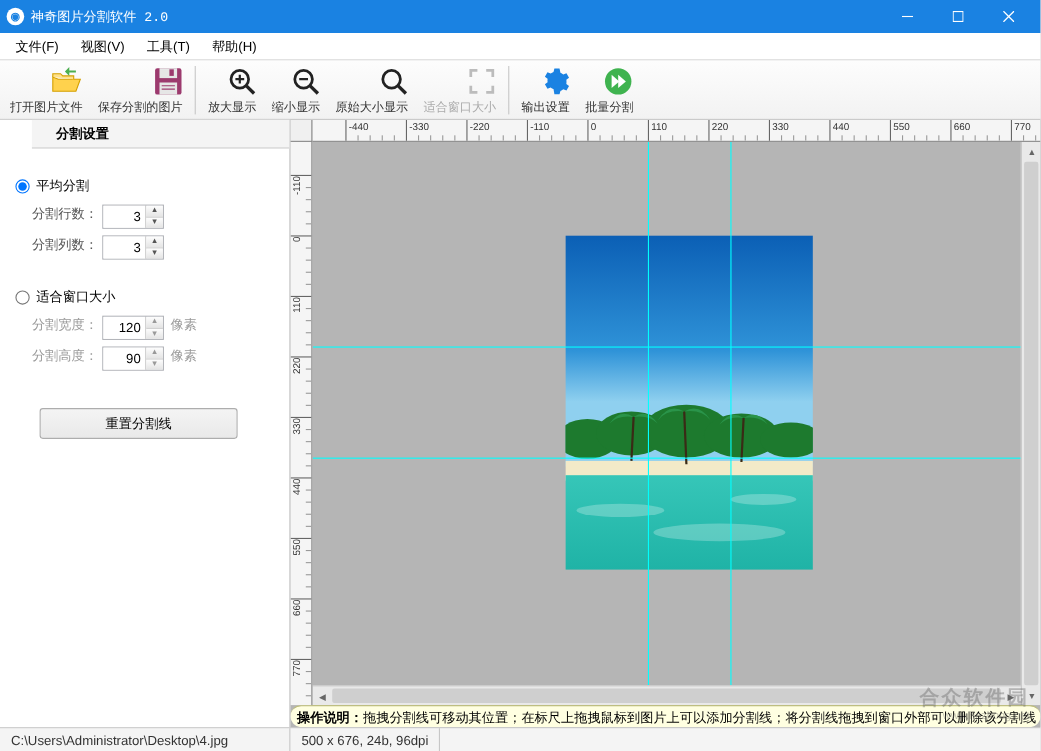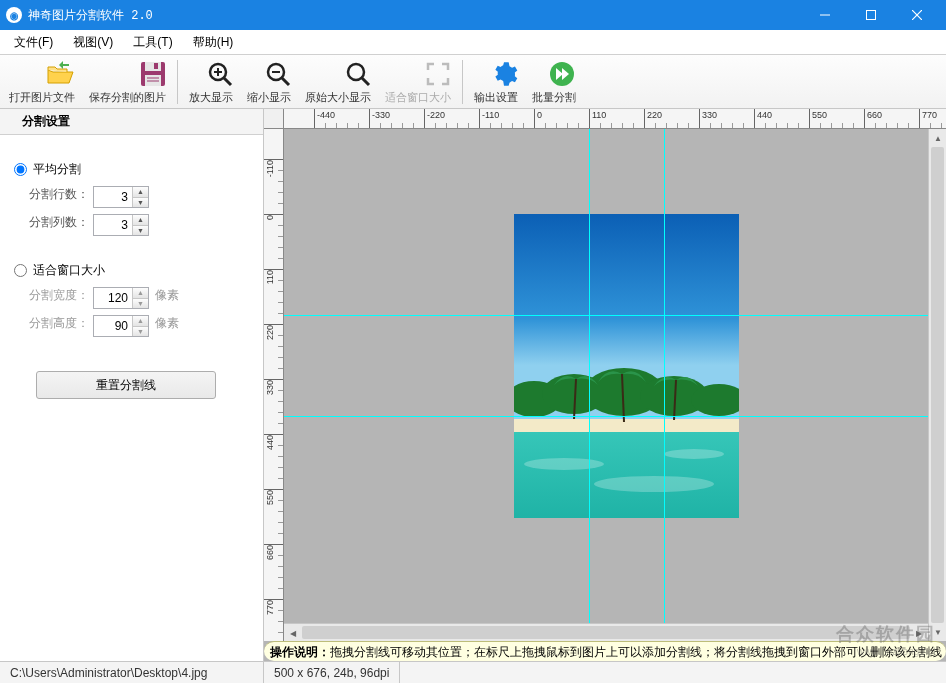--- a/index.html
+++ b/index.html
@@ -20,21 +20,21 @@
 .tool-btn { display: flex; flex-direction: column; align-items: flex-end; justify-content: center; padding: 2px 6px; height: 52px; cursor: pointer; border: 1px solid transparent; border-radius: 3px; color: #333; }
 .tool-btn .icon { height: 30px; display: flex; align-items: center; justify-content: center; }
 .tool-btn .label { margin-top: 1px; }
 .toolbar .sep { width: 1px; height: 44px; background: #c7c7c7; margin: 0 4px; }
 
 
 .main { display: flex; height: calc(683px - 30px - 25px - 54px - 22px); }
 
 
 .sidebar { width: 264px; border-right: 1px solid #c7c7c7; background: #fff; font-size: 12px; display: flex; flex-direction: column; }
-.side-header { padding: 4px 22px; font-weight: bold; border-bottom: 1px solid #d0d0d0; background: #f4f4f4; font-size: 12px; }
+.side-header { padding: 4px 22px; font-weight: bold; border-bottom: 1px solid #d0d0d0; background: #f4f4f4; font-size: 12px; margin-left: 29px; }
 .side-body { padding: 14px 18px 10px 14px; flex: 1; overflow: auto; }
 .radio-row { margin: 12px 0 8px 0; display: flex; align-items: center; }
 .radio-row input[type=radio]{ margin-right: 6px; }
 .field-row { display: flex; align-items: flex-start; margin: 6px 0 6px 15px; color: #555; }
 .field-row.disabled { color: #999; }
 .field-row .field-label { width: 64px; }
 .field-row .unit { margin-left: 6px; }
 .spinner { width: 56px; height: 22px; border: 1px solid #abadb3; display: flex; align-items: stretch; background: #fff; }
 .spinner input { width: 38px; border: none; outline: none; text-align: right; padding-right: 4px; font-size: 12px; }
 .spinner .spin-ctrl { width: 16px; border-left: 1px solid #c7c7c7; display: flex; flex-direction: column; }

